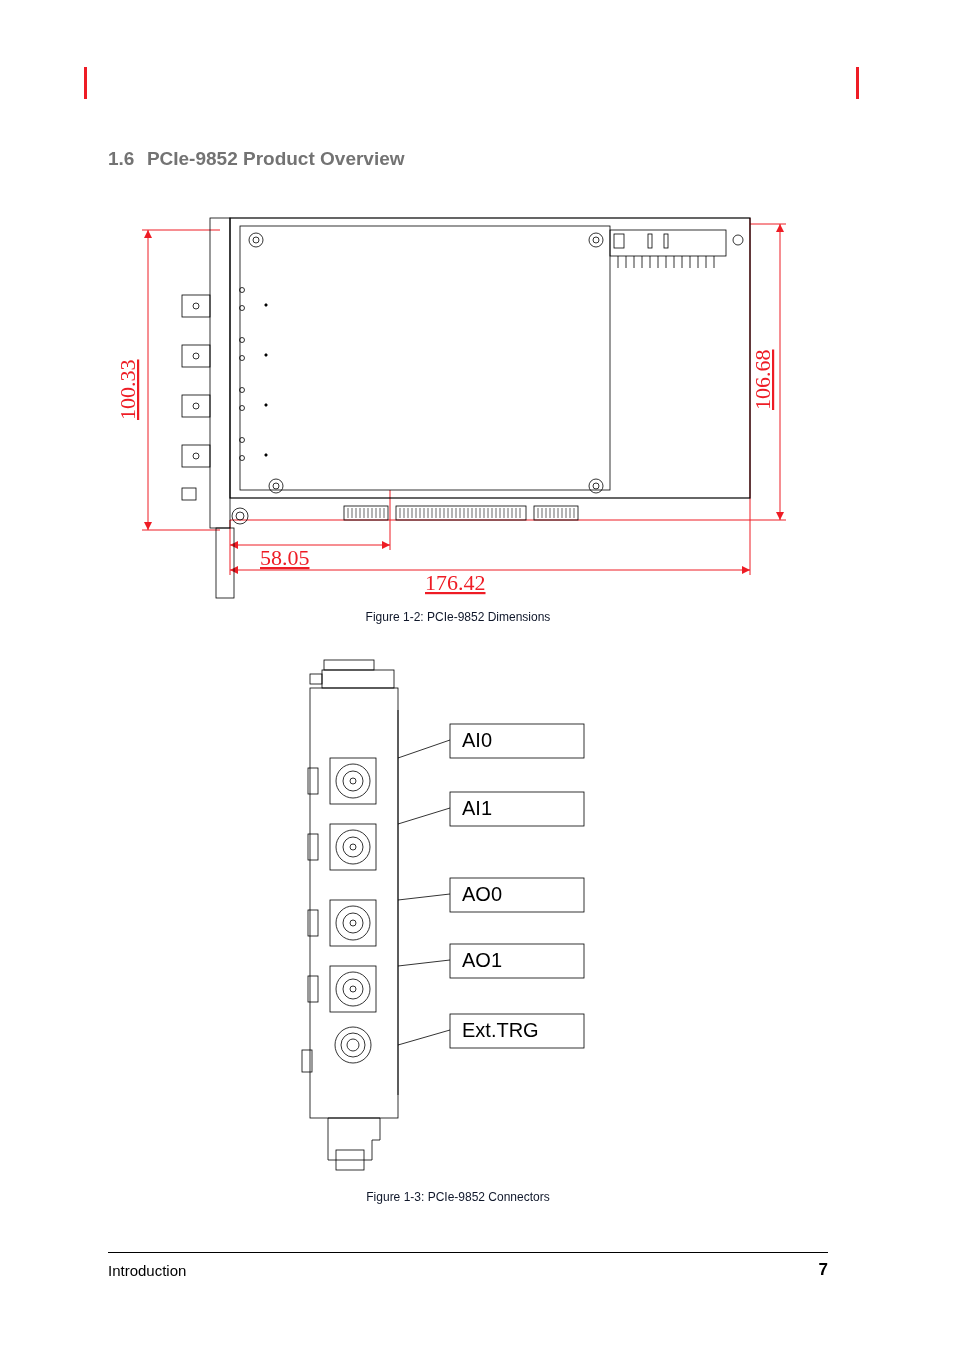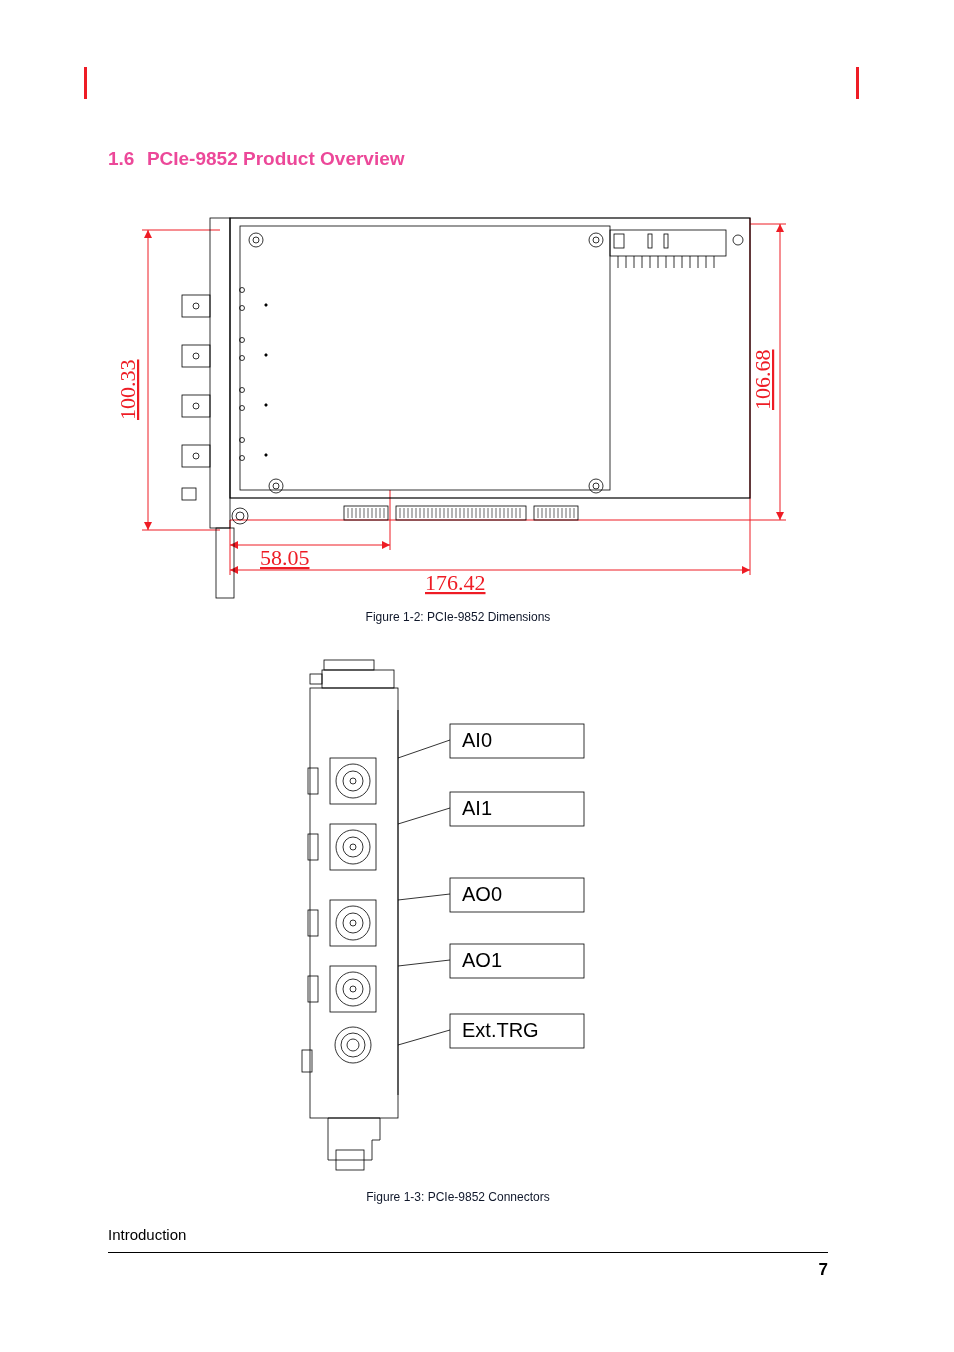--- a/index.html
+++ b/index.html
@@ -16,21 +16,21 @@
     width: 954px;
     height: 1352px;
   }
   .crop-mark {
     position: absolute;
     background: #ee1c25;
   }
   .section-title {
     font-size: 19px;
     font-weight: bold;
-    color: #ec4899;
+    color: #737373;
   }
   .figure-caption {
     font-size: 12px;
     color: #0f172a;
     text-align: center;
   }
   .dim-text {
     font-family: "Times New Roman", serif;
     font-size: 22px;
     fill: #ee1c25;
@@ -293,16 +293,16 @@
     <text x="182" y="251" class="label-box">AO0</text>
     <rect x="170" y="294" width="134" height="34" class="blk-thin" fill="#fff"></rect>
     <text x="182" y="317" class="label-box">AO1</text>
     <rect x="170" y="364" width="134" height="34" class="blk-thin" fill="#fff"></rect>
     <text x="182" y="387" class="label-box">Ext.TRG</text>
   </svg>
 
   <div class="figure-caption" style="position:absolute; left:108px; top:1190px; width:700px;">Figure 1-3: PCIe-9852 Connectors</div>
 
   <div style="position:absolute; left:108px; top:1252px; width:720px; height:1px; background:#000;"></div>
-  <div class="footer-text" style="position:absolute; left:108px; top:1226px;">Introduction</div>
+  <div class="footer-text" style="position:absolute; left:108px; top:1262px;">Introduction</div>
   <div class="page-num" style="position:absolute; right:126px; top:1260px;">7</div>
 
 </div>
 
 </body></html>

